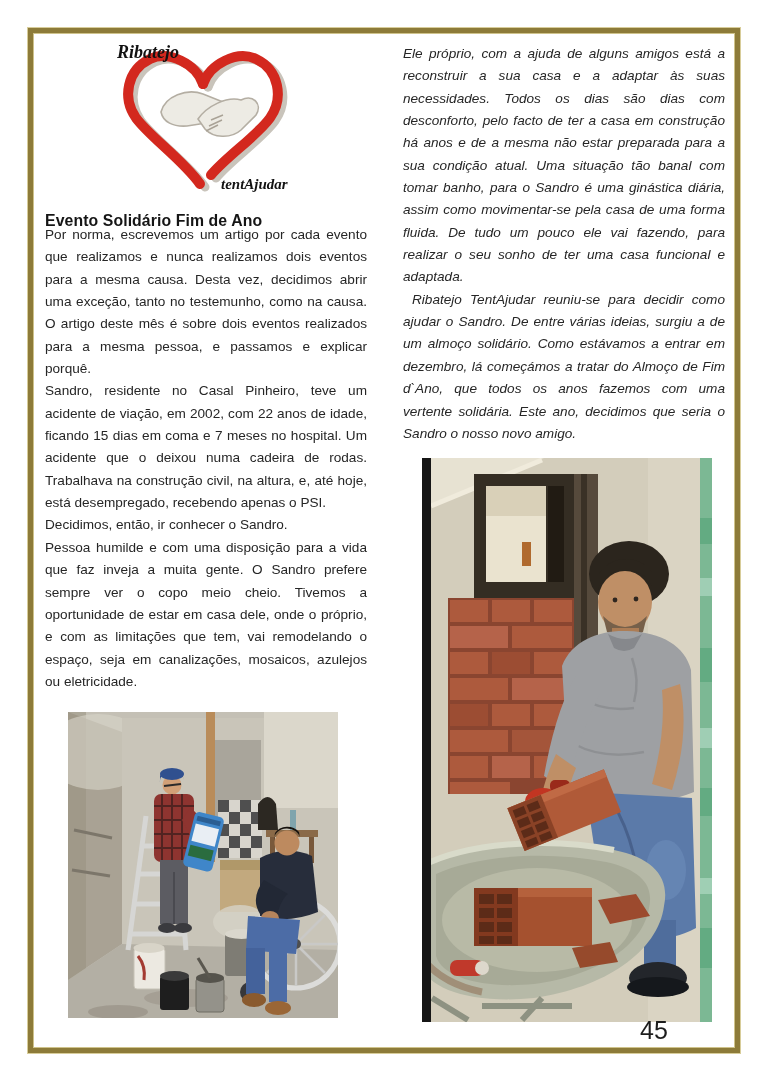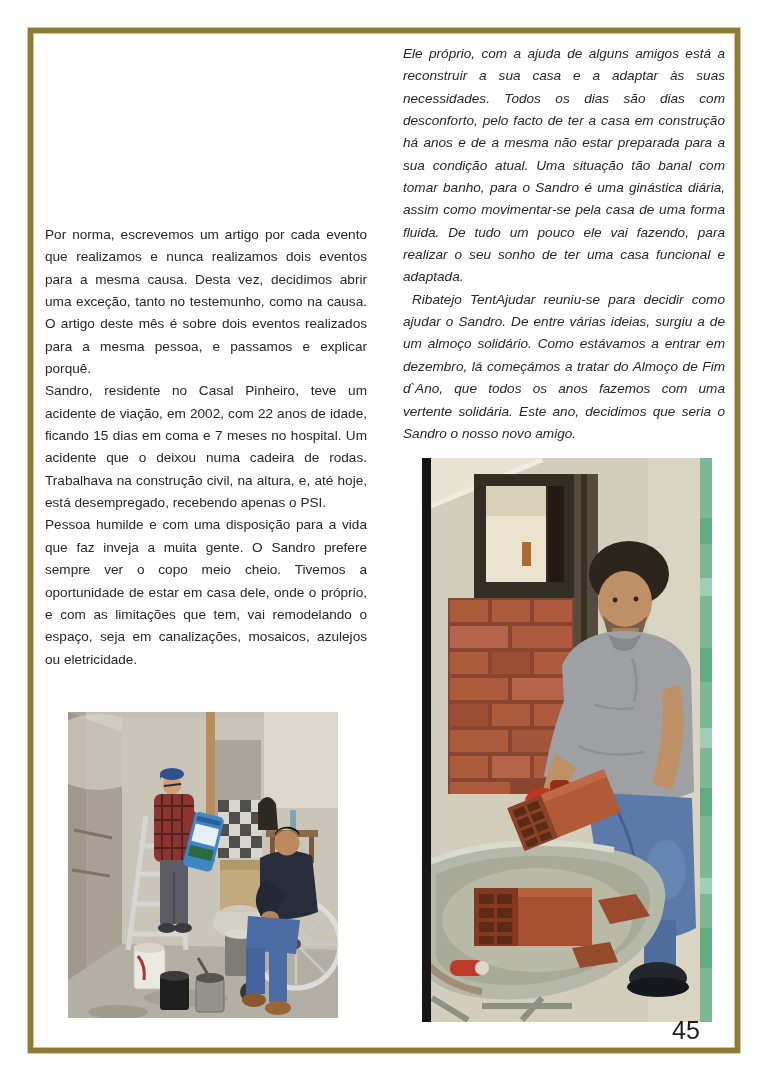--- a/index.html
+++ b/index.html
@@ -18,37 +18,62 @@
   .col p{margin:0;text-justify:inter-word;}
   .col p.indent{text-indent:9px;}
   .headline{
     position:absolute;left:45px;top:201px;width:322px;
     font-size:15.8px;font-weight:bold;color:#151515;letter-spacing:0.1px;
   }
   .photo{position:absolute;display:block;}
   .photo-left{left:68px;top:712px;width:270px;height:306px;}
   .photo-right{left:422px;top:458px;width:290px;height:564px;}
   .pagenum{
-    position:absolute;left:640px;top:1016px;width:92px;text-align:center;
+    position:absolute;left:640px;top:1016px;width:92px;text-align:left;
     font-size:25px;color:#1d1d1d;
   }
   svg{display:block;}
 </style>
 </head>
 <body>
 
 <div class="page">
 
   <div class="frame"></div>
 
-
+  <div class="logo-wrap">
+    <svg viewBox="0 0 200 162" width="200" height="162">
+
+      <g transform="translate(5,3)" fill="none" stroke="#c9c4bb" stroke-width="9" stroke-linecap="round">
+        <path d="M100,48 C93,28 66,14 47,23 C24,34 19,62 33,82 C47,101 80,124 97,148"></path>
+        <path d="M100,48 C107,28 134,14 153,23 C176,34 181,62 167,82 C154,100 124,120 108,139"></path>
+      </g>
+
+      <g fill="none" stroke="#d3281e" stroke-width="10" stroke-linecap="round">
+        <path d="M100,48 C93,28 66,14 47,23 C24,34 19,62 33,82 C47,101 80,124 97,148"></path>
+        <path d="M100,48 C107,28 134,14 153,23 C176,34 181,62 167,82 C154,100 124,120 108,139"></path>
+      </g>
+
+      <g fill="#edebe4" stroke="#b4aea3" stroke-width="1.6">
+        <path d="M58,76 C62,60 84,52 100,58 L120,66 C129,70 127,83 116,85 L84,90 C70,91 60,86 58,76 Z"></path>
+        <path d="M138,64 C150,58 160,68 153,79 L138,94 C128,103 110,102 102,93 L95,83 C104,70 124,60 138,64 Z"></path>
+        <path d="M108,84 l12,-5 M106,90 l13,-6 M103,95 l12,-6" fill="none" stroke="#a9a296" stroke-width="1.4"></path>
+      </g>
+
+      <text x="14" y="22" font-family="Liberation Serif, serif" font-style="italic" font-weight="bold" font-size="18" fill="#121212">Ribatejo</text>
+      <text x="118" y="153" font-family="Liberation Serif, serif" font-style="italic" font-weight="bold" font-size="15" fill="#121212">tentAjudar</text>
+    </svg>
+  </div>
+
+  <h1 class="headline">Evento Solidário Fim de Ano</h1>
 
   <div class="col" style="left:45px;top:224px;">
     <p>Por norma, escrevemos um artigo por cada evento que realizamos e nunca realizamos dois eventos para a mesma causa. Desta vez, decidimos abrir uma exceção, tanto no testemunho, como na causa. O artigo deste mês é sobre dois eventos realizados para a mesma pessoa, e passamos e explicar porquê.</p>
     <p>Sandro, residente no Casal Pinheiro, teve um acidente de viação, em 2002, com 22 anos de idade, ficando 15 dias em coma e 7 meses no hospital. Um acidente que o deixou numa cadeira de rodas.  Trabalhava na construção civil, na altura, e, até hoje, está desempregado, recebendo apenas o PSI.</p>
+    <p>Decidimos, então, ir conhecer o Sandro.</p>
     <p>Pessoa humilde e com uma disposição para a vida que faz inveja a muita gente. O Sandro prefere sempre ver o copo meio cheio.  Tivemos a oportunidade de estar em casa dele, onde o próprio, e com as limitações que tem, vai remodelando o espaço, seja em canalizações, mosaicos, azulejos ou eletricidade.</p>
   </div>
 
   <div class="col" style="left:403px;top:43px;font-style:italic;">
     <p>Ele próprio, com a ajuda de alguns amigos está a reconstruir a sua casa e a adaptar às suas necessidades. Todos os dias são dias com desconforto, pelo facto de ter a casa em construção há anos e de a mesma não estar preparada para a sua condição atual. Uma situação tão banal com tomar banho, para o Sandro é uma ginástica diária, assim como movimentar-se pela casa de uma forma fluida. De tudo um pouco ele vai fazendo, para realizar o seu sonho de ter uma casa funcional e adaptada.</p>
     <p class="indent">Ribatejo TentAjudar reuniu-se para decidir como ajudar o Sandro. De entre várias ideias, surgiu a de um almoço solidário. Como estávamos a entrar em dezembro, lá começámos a tratar do Almoço de Fim d`Ano, que todos os anos fazemos com uma vertente solidária. Este ano, decidimos que seria o Sandro o nosso novo amigo.</p>
   </div>
 
   <figure class="photo photo-left" style="margin:0">
     <svg viewBox="0 0 270 306" width="270" height="306" role="img" aria-label="Divisão em obras: amigo de boné azul e camisa axadrezada segura um saco de argamassa junto ao Sandro em cadeira de rodas, com escadote e baldes">

